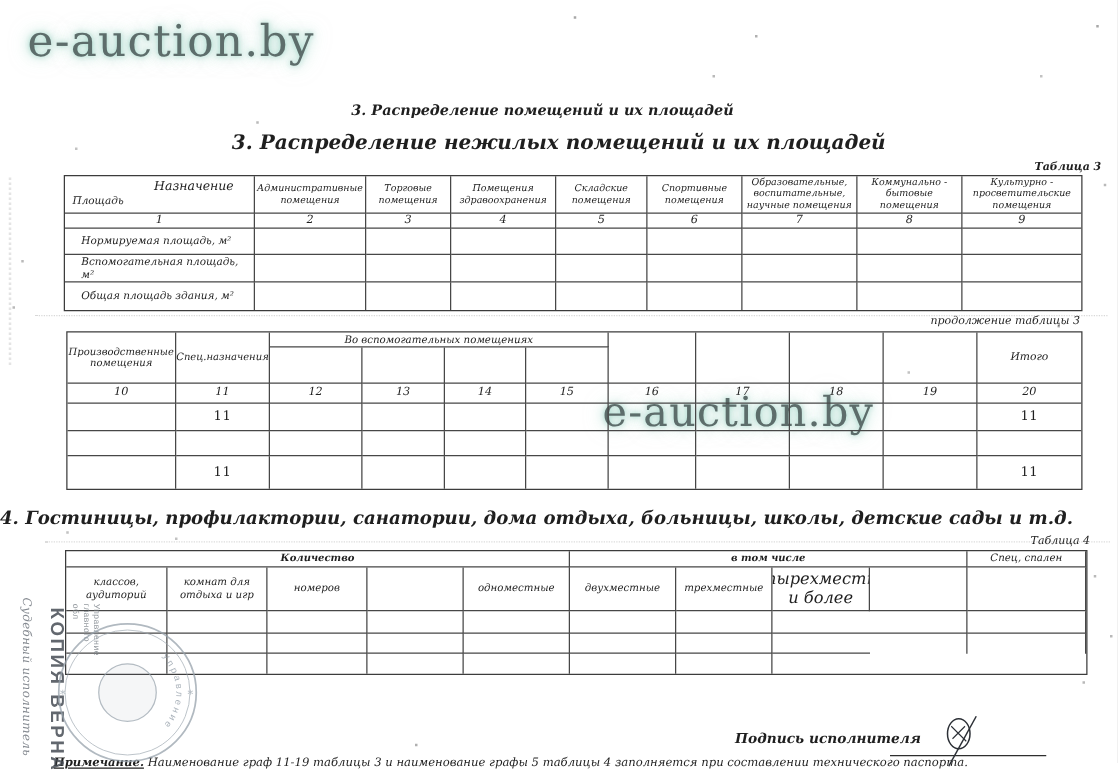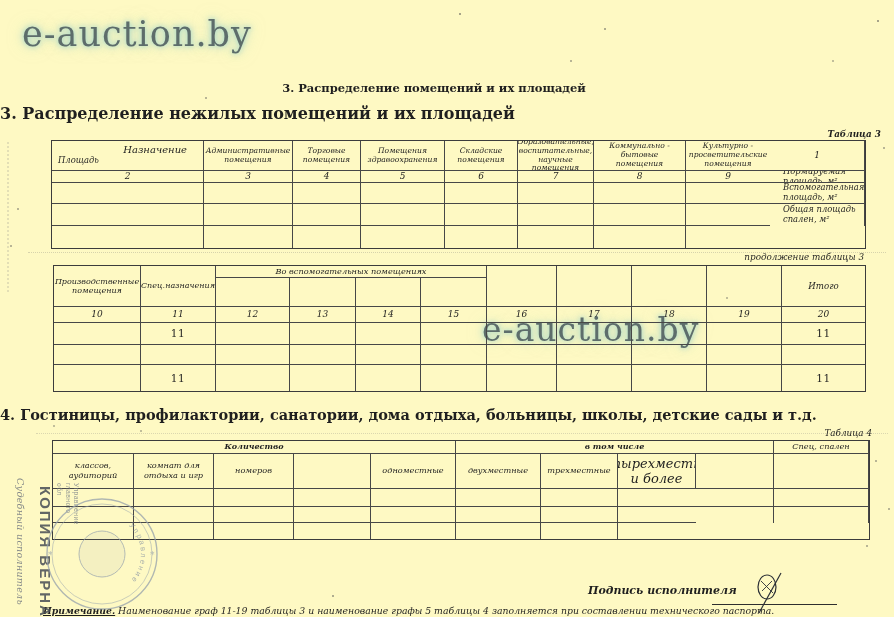--- a/index.html
+++ b/index.html
@@ -1,24 +1,24 @@
 <!DOCTYPE html>
 <html><head>
 <meta charset="utf-8">
 <style>
   html,body{margin:0;padding:0;background:#e8e8e8}
-  .page{position:relative;width:894px;height:617px;background:#fef9c3;overflow:hidden;
+  .page{position:relative;width:894px;height:617px;background:#ffffff;overflow:hidden;
         font-family:"DejaVu Serif","Liberation Serif",serif;color:#1f1f1f}
   .wm{position:absolute;z-index:1;color:#5d6d6b;letter-spacing:1px;white-space:nowrap;
       text-shadow:0 0 4px rgba(167,216,203,.95),0 0 9px rgba(167,216,203,.8),0 0 16px rgba(167,216,203,.55)}
   #wm-top{left:22px;top:14px;font-size:35px}
   #wm-mid{left:482px;top:310px;font-size:33px}
-  .title{position:absolute;font-weight:700;z-index:2;white-space:nowrap}
+  .title{position:absolute;font-style:italic;font-weight:700;z-index:2;white-space:nowrap}
   #t-sec3{left:0;width:868px;top:81px;text-align:center;font-size:11.5px}
-  #t-tab3{left:0;width:894px;top:104px;font-size:16px}
+  #t-tab3{left:0;width:894px;top:104px;text-align:center;font-size:16px}
   #t-sec4{left:0;width:800px;top:406px;text-align:left;font-size:14.5px}
   .cap{position:absolute;font-style:italic;font-size:8.8px;z-index:2;white-space:nowrap}
   #cap-tab3{right:13px;top:129px;font-weight:700}
   #cap-cont{right:30px;top:252px}
   #cap-tab4{right:22px;top:428px;font-weight:400}
   .grid{position:absolute;display:grid;border:1.5px solid #3c3c3c;z-index:2}
   .c{border-right:1px solid #474747;border-bottom:1px solid #474747;display:flex;align-items:center;
      justify-content:center;text-align:center;font-style:italic;font-size:7.6px;line-height:1.18;
      padding:0 2px;overflow:hidden;min-width:0}
   .nr{border-right:none}.nb{border-bottom:none}
@@ -84,20 +84,21 @@
 
   <div class="grid" id="t3">
     <div class="c corner">
       <span class="tr">Назначение</span>
       <span class="bl">Площадь</span>
     </div>
     <div class="c">Административные помещения</div>
     <div class="c">Торговые помещения</div>
     <div class="c">Помещения здравоохранения</div>
     <div class="c">Складские помещения</div>
+    <div class="c">Спортивные помещения</div>
     <div class="c">Образовательные, воспитательные, научные помещения</div>
     <div class="c">Коммунально - бытовые помещения</div>
     <div class="c nr">Культурно - просветительские помещения</div>
 
     <div class="c num">1</div>
     <div class="c num">2</div>
     <div class="c num">3</div>
     <div class="c num">4</div>
     <div class="c num">5</div>
     <div class="c num">6</div>
@@ -118,21 +119,21 @@
     <div class="c lab">Вспомогательная площадь, м²</div>
     <div class="c"></div>
       <div class="c"></div>
     <div class="c"></div>
       <div class="c"></div>
     <div class="c"></div>
       <div class="c"></div>
     <div class="c"></div>
       <div class="c nr"></div>
 
-    <div class="c lab nb">Общая площадь спален, м²</div>
+    <div class="c lab nb">Общая площадь здания, м²</div>
     <div class="c nb"></div>
       <div class="c nb"></div>
     <div class="c nb"></div>
       <div class="c nb"></div>
     <div class="c nb"></div>
       <div class="c nb"></div>
     <div class="c nb"></div>
       <div class="c nr nb"></div>
   </div>
 

